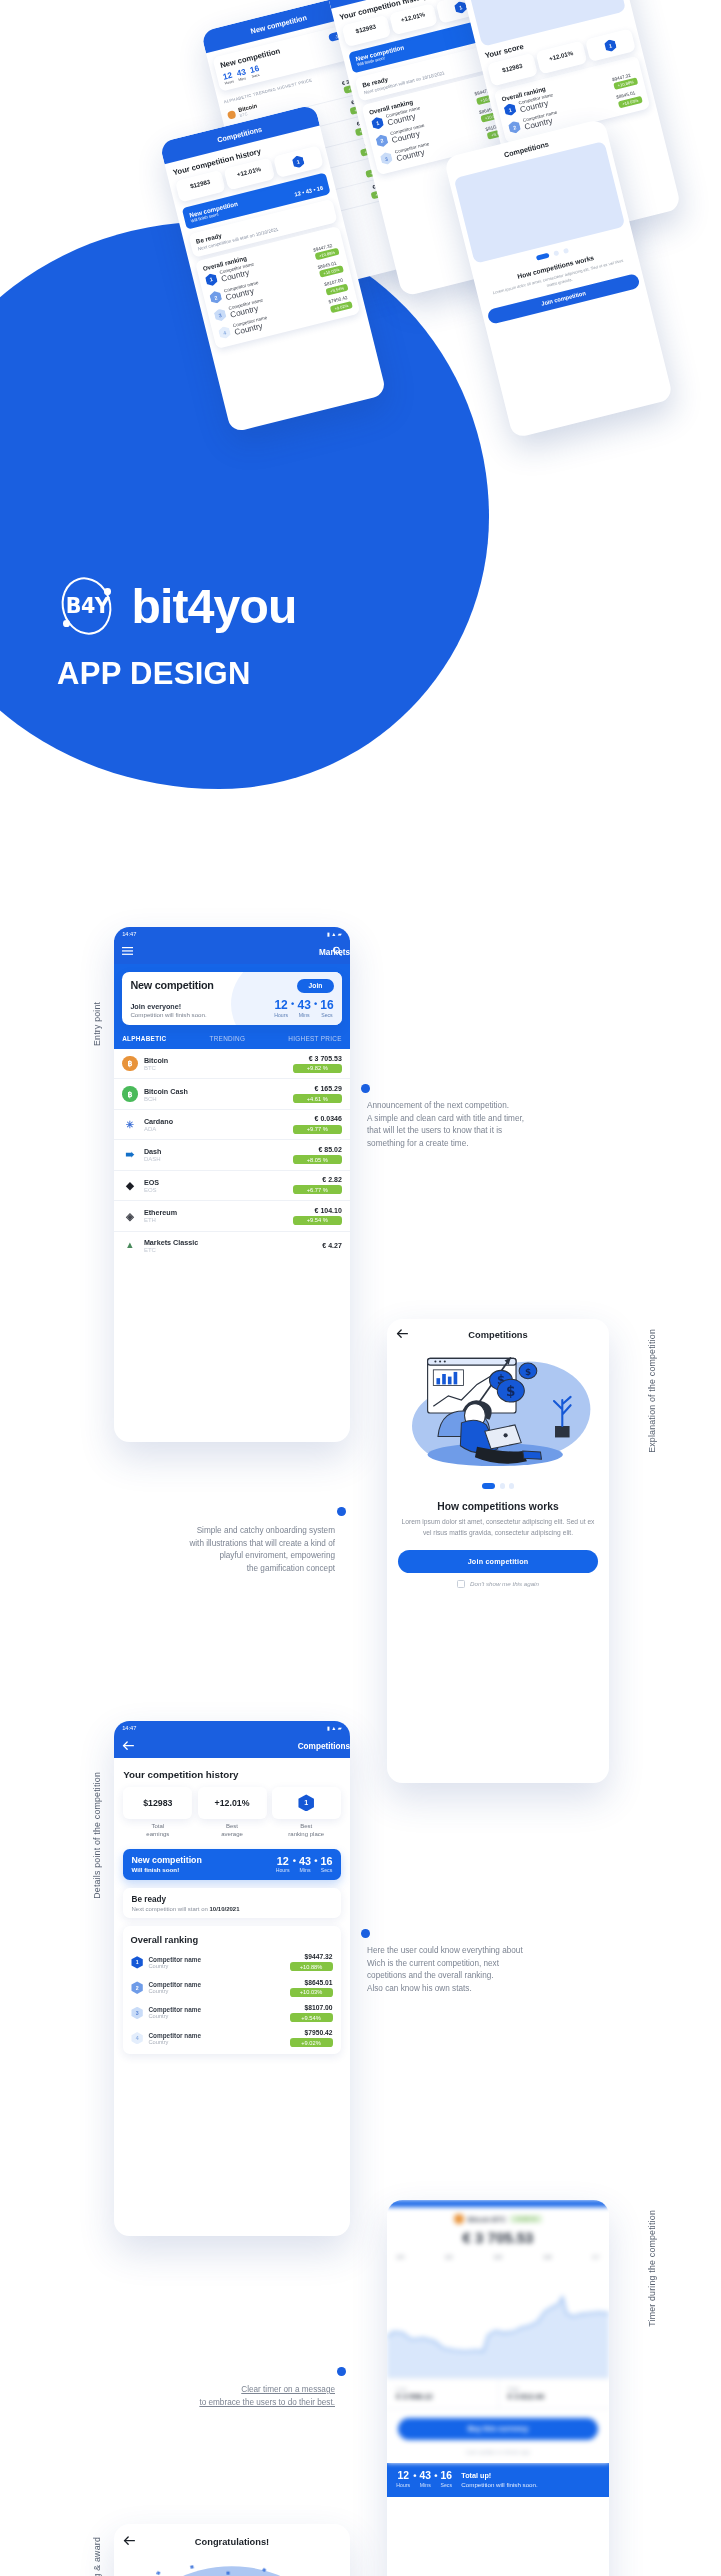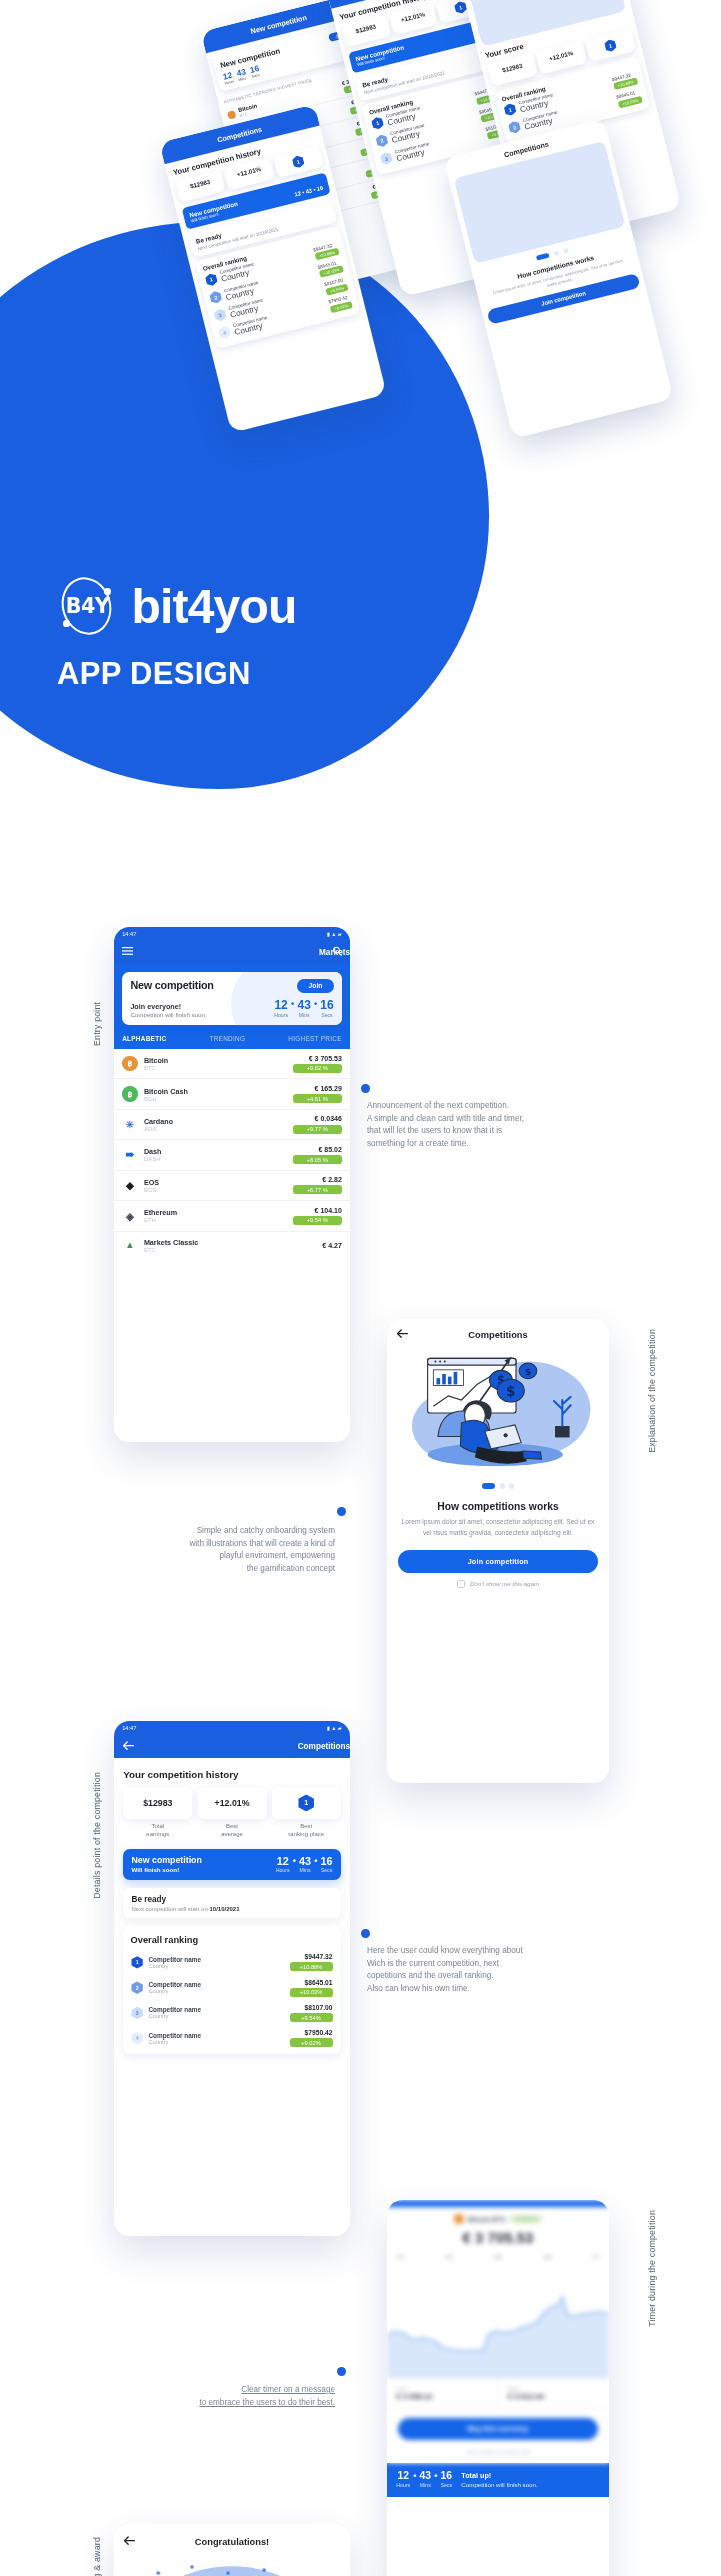--- a/index.html
+++ b/index.html
@@ -858,21 +858,21 @@
           </div>
       </div>
     </div>
   </div>
 </div>
 
 <div class="bullet" style="left:361px; top:1929px;"></div>
 <div class="note right" style="left:367px; top:1945px; width:278px; white-space:pre-line;">Here the user could know everything about
 Wich is the current competition,  next
 copetitions and the overall ranking.
-Also can know his own time.</div>
+Also can know his own stats.</div>
 
 <div class="vlabel" style="left:647px; top:2210px;">Timer during the competition</div>
 
 <div class="phone" style="left:387px; top:2200px; width:222px; height:407px;">
   <div class="blurscreen">
     <div style="height:7.2px;background:#1565e8"></div>
     <div style="background:#fff;padding:7.2px 9.3px 0">
       <div style="display:flex;align-items:center;justify-content:center;gap:4.1px">
         <span style="width:9.3px;height:9.3px;border-radius:50%;background:#e8933a;display:inline-block"></span>
         <span style="font-size:6.7px;font-weight:600;color:#4a505c">Bitcoin BTC</span>

